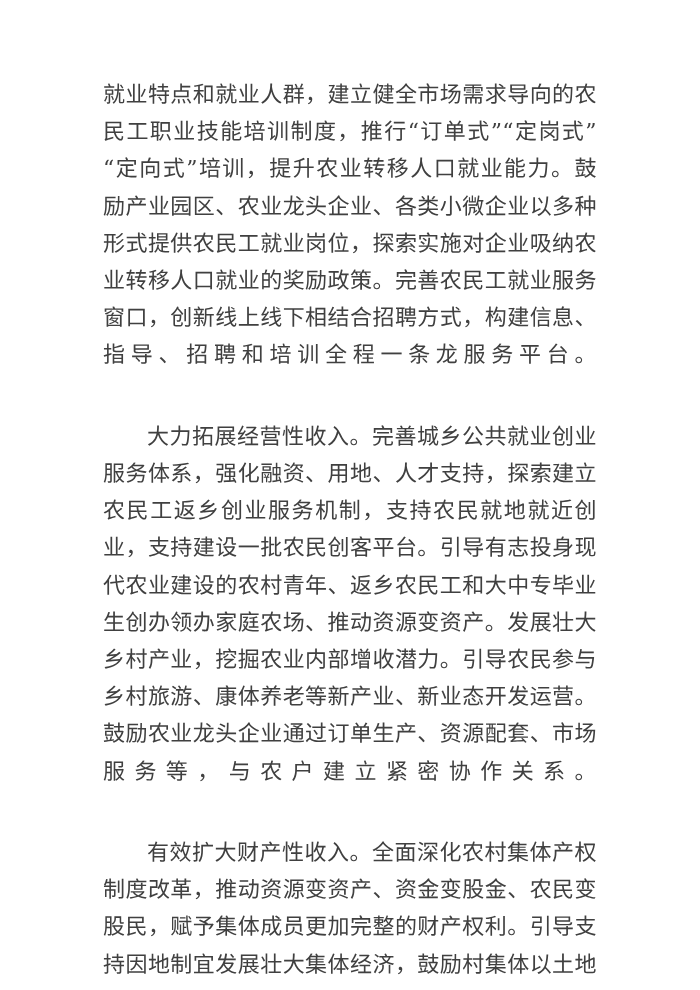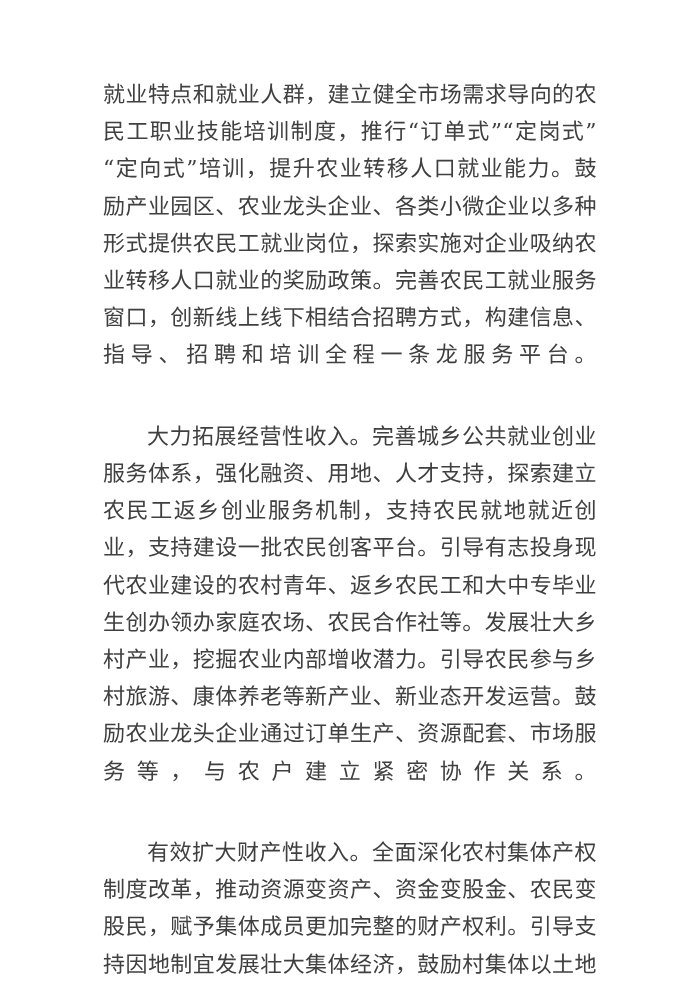--- a/index.html
+++ b/index.html
@@ -70,18 +70,18 @@
   }
 </style>
 </head>
 <body>
 
 <div class="page">
   <div class="page-body">
 
     <p class="para continuation">就业特点和就业人群，建立健全市场需求导向的农民工职业技能培训制度，推行“订单式”“定岗式”“定向式”培训，提升农业转移人口就业能力。鼓励产业园区、农业龙头企业、各类小微企业以多种形式提供农民工就业岗位，探索实施对企业吸纳农业转移人口就业的奖励政策。完善农民工就业服务窗口，创新线上线下相结合招聘方式，构建信息、指导、招聘和培训全程一条龙服务平台。</p>
 
-    <p class="para indented">大力拓展经营性收入。完善城乡公共就业创业服务体系，强化融资、用地、人才支持，探索建立农民工返乡创业服务机制，支持农民就地就近创业，支持建设一批农民创客平台。引导有志投身现代农业建设的农村青年、返乡农民工和大中专毕业生创办领办家庭农场、农民合作社等。发展壮大乡村产业，挖掘农业内部增收潜力。引导农民参与乡村旅游、康体养老等新产业、新业态开发运营。鼓励农业龙头企业通过订单生产、资源配套、市场服务等，与农户建立紧密协作关系。</p>
+    <p class="para indented">大力拓展经营性收入。完善城乡公共就业创业服务体系，强化融资、用地、人才支持，探索建立农民工返乡创业服务机制，支持农民就地就近创业，支持建设一批农民创客平台。引导有志投身现代农业建设的农村青年、返乡农民工和大中专毕业生创办领办家庭农场、推动资源变资产。发展壮大乡村产业，挖掘农业内部增收潜力。引导农民参与乡村旅游、康体养老等新产业、新业态开发运营。鼓励农业龙头企业通过订单生产、资源配套、市场服务等，与农户建立紧密协作关系。</p>
 
     <p class="para indented">有效扩大财产性收入。全面深化农村集体产权制度改革，推动资源变资产、资金变股金、农民变股民，赋予集体成员更加完整的财产权利。引导支持因地制宜发展壮大集体经济，鼓励村集体以土地承包经营权、闲置宅基地入股新型经营主体，引导农村集体经济组织与龙头企业建立互利共赢的产业联合体，鼓励村集体经济组织发展休闲旅游、乡村手工业等新业态。稳慎开展农村宅基地“三权分置”制度改革，适度放活宅基地使用权，允许农户依法取得的闲置宅基地通过出租、入股等方式在一定范围内流转。</p>
 
   </div>
 </div>
 
 </body></html>

